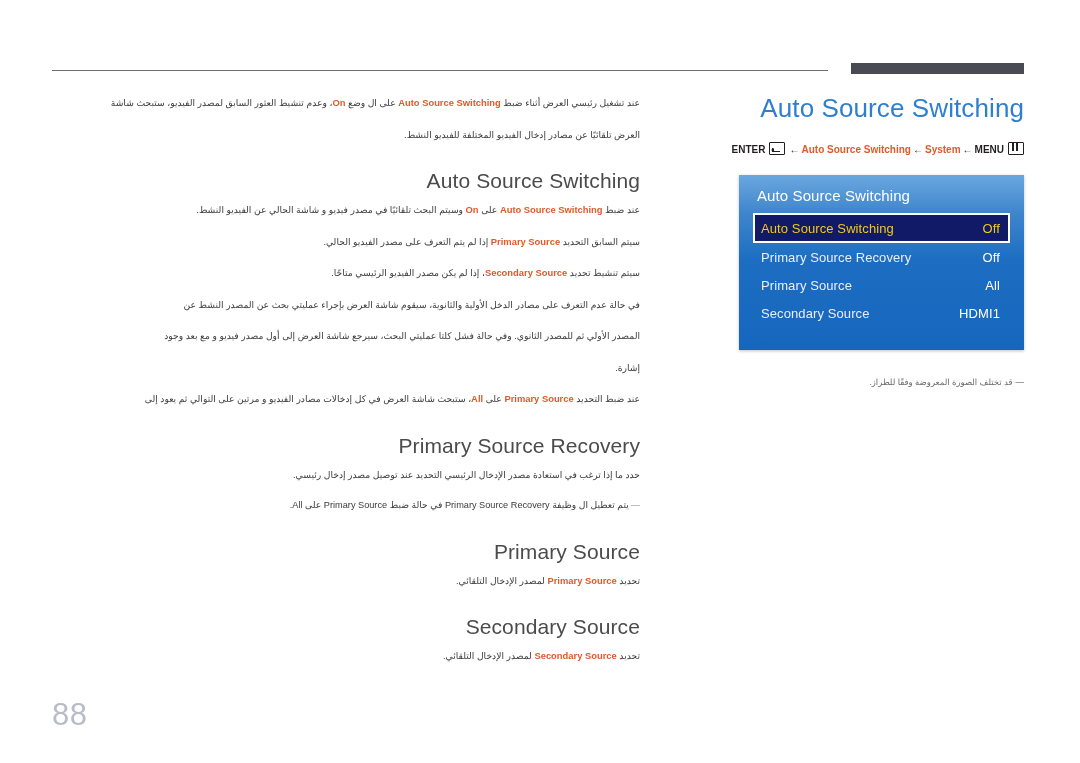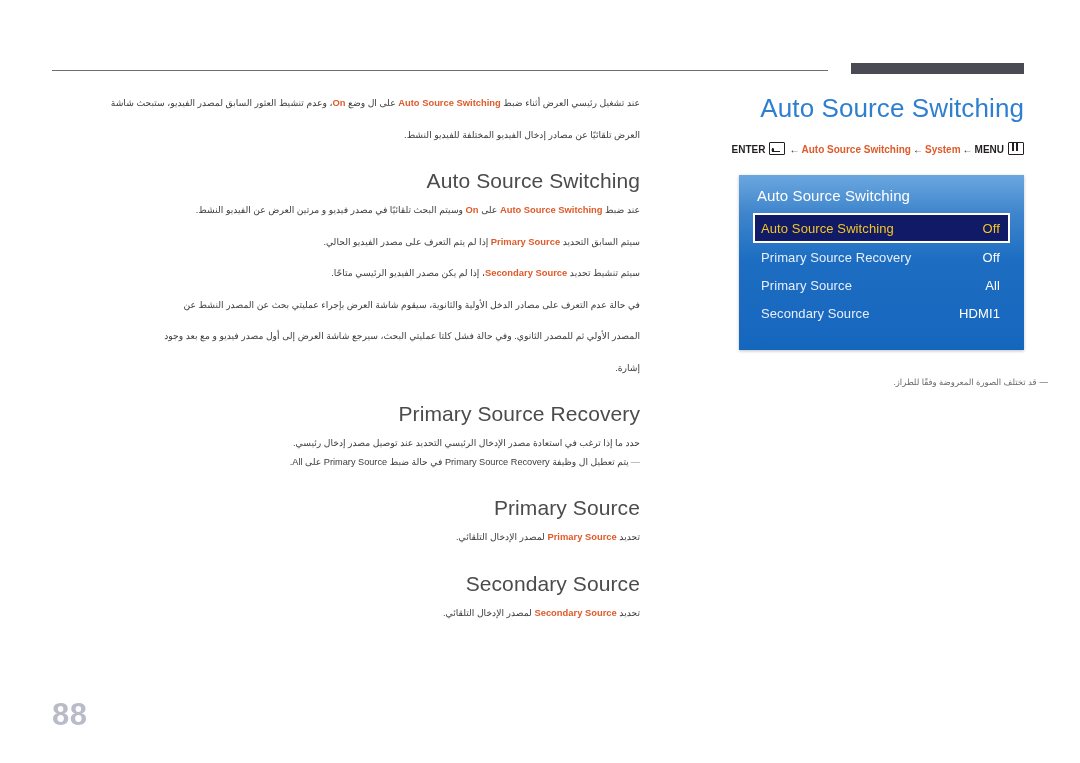--- a/index.html
+++ b/index.html
@@ -149,21 +149,21 @@
     color: #f5c623;
     height: 30px;
     padding: 0 8px 0 6px;
   }
   .osd-row.selected .osd-val { color: #f5c623; }
   .osd-val { color: #ffffff; }
 
   
   .right-note {
     position: absolute;
-    left: 764px;
+    left: 740px;
     top: 376px;
     width: 284px;
     text-align: right;
     direction: rtl;
     font-size: 8.5px;
     color: #6b6b6b;
     line-height: 13px;
   }
   .right-note .dash {
     color: #6b6b6b;
@@ -205,36 +205,36 @@
     margin-bottom: 9px;
     letter-spacing: 0.1px;
   }
   .para + .para { margin-top: 17px; }
   .note-line {
     font-size: 9.2px;
     line-height: 14.5px;
     color: #3b3b3b;
     direction: rtl;
     text-align: right;
-    margin-top: 4px;
+    margin-top: 16px;
   }
   .note-line .bullet-dash {
     color: #9a9a9a;
     padding-left: 2px;
   }
 
   
   .page-num {
     position: absolute;
     left: 52px;
     top: 697px;
     font-size: 31px;
     color: #b9bcc8;
     letter-spacing: 0.5px;
-    font-weight: 700;
+    font-weight: 400;
   }
 </style>
 </head>
 <body>
 
 <div class="header-rule-left"></div>
 <div class="header-rule-right"></div>
 
 <div class="right-col">
   <div class="page-title">Auto Source Switching</div>
@@ -271,26 +271,27 @@
 </div>
 
 <div class="left-col">
   <div class="para">
     <span>عند تشغيل رئيسي العرض أثناء ضبط </span><span class="kw">Auto Source Switching</span><span> على ال وضع </span><span class="kw">On</span><span>، وعدم تنشيط العثور السابق لمصدر الفيديو، ستبحث شاشة</span>
   </div>
   <div class="para">العرض تلقائيًا عن مصادر إدخال الفيديو المختلفة للفيديو النشط.</div>
 
   <div id="sections">
       <div class="sec-title">Auto Source Switching</div>
-      <div class="para"><span>عند ضبط </span><span class="kw">Auto Source Switching</span><span> على </span><span class="kw">On</span><span> وسيتم البحث تلقائيًا في مصدر فيديو و مرتين العرض عن الفيديو النشط.</span></div>
+      <div class="para"><span>عند ضبط </span><span class="kw">Auto Source Switching</span><span> على </span><span class="kw">On</span><span> وسيتم البحث تلقائيًا في مصدر فيديو و شاشة الحالي عن الفيديو النشط.</span></div>
       <div class="para"><span>سيتم السابق التحديد </span><span class="kw">Primary Source</span><span> إذا لم يتم التعرف على مصدر الفيديو الحالي.</span></div>
       <div class="para"><span>سيتم تنشيط تحديد </span><span class="kw">Secondary Source</span><span>، إذا لم يكن مصدر الفيديو الرئيسي متاحًا.</span></div>
       <div class="para"><span>في حالة عدم التعرف على مصادر الدخل الأولية والثانوية، سيقوم شاشة العرض بإجراء عمليتي بحث عن المصدر النشط عن</span></div>
       <div class="para"><span>المصدر الأولي ثم للمصدر الثانوي. وفي حالة فشل كلتا عمليتي البحث، سيرجع شاشة العرض إلى أول مصدر فيديو و مع بعد وجود</span></div>
       <div class="para"><span>إشارة.</span></div>
+      <div class="para"><span>عند ضبط التحديد </span><span class="kw">Primary Source</span><span> على </span><span class="kw">All</span><span>، ستبحث شاشة العرض في كل إدخالات مصادر الفيديو و مرتين على التوالي ثم يعود إلى</span></div>
       <div class="sec-title">Primary Source Recovery</div>
       <div class="para"><span>حدد ما إذا ترغب في استعادة مصدر الإدخال الرئيسي التحديد عند توصيل مصدر إدخال رئيسي.</span></div>
       <div class="note-line"><span class="bullet-dash">―</span><span>يتم تعطيل ال وظيفة </span><span class="kw">Primary Source Recovery</span><span> في حالة ضبط </span><span class="kw">Primary Source</span><span> على </span><span class="kw">All</span><span>.</span></div>
       <div class="sec-title">Primary Source</div>
       <div class="para"><span>تحديد </span><span class="kw">Primary Source</span><span> لمصدر الإدخال التلقائي.</span></div>
       <div class="sec-title">Secondary Source</div>
       <div class="para"><span>تحديد </span><span class="kw">Secondary Source</span><span> لمصدر الإدخال التلقائي.</span></div>
     </div>
 </div>
 

